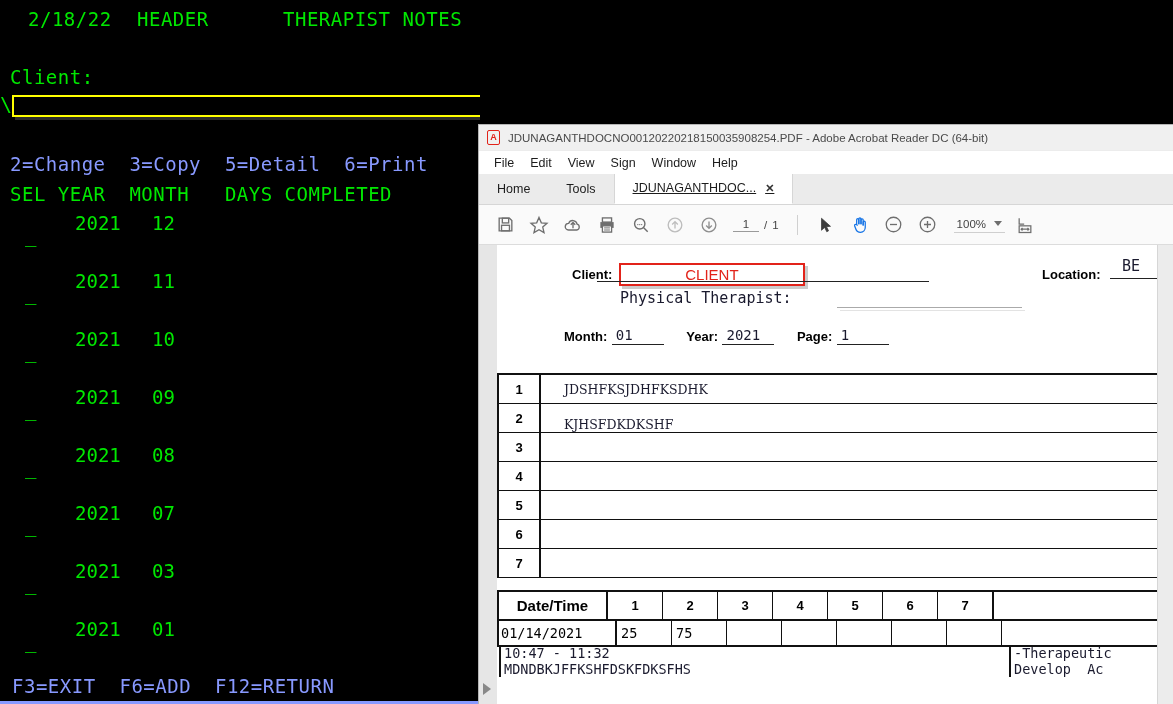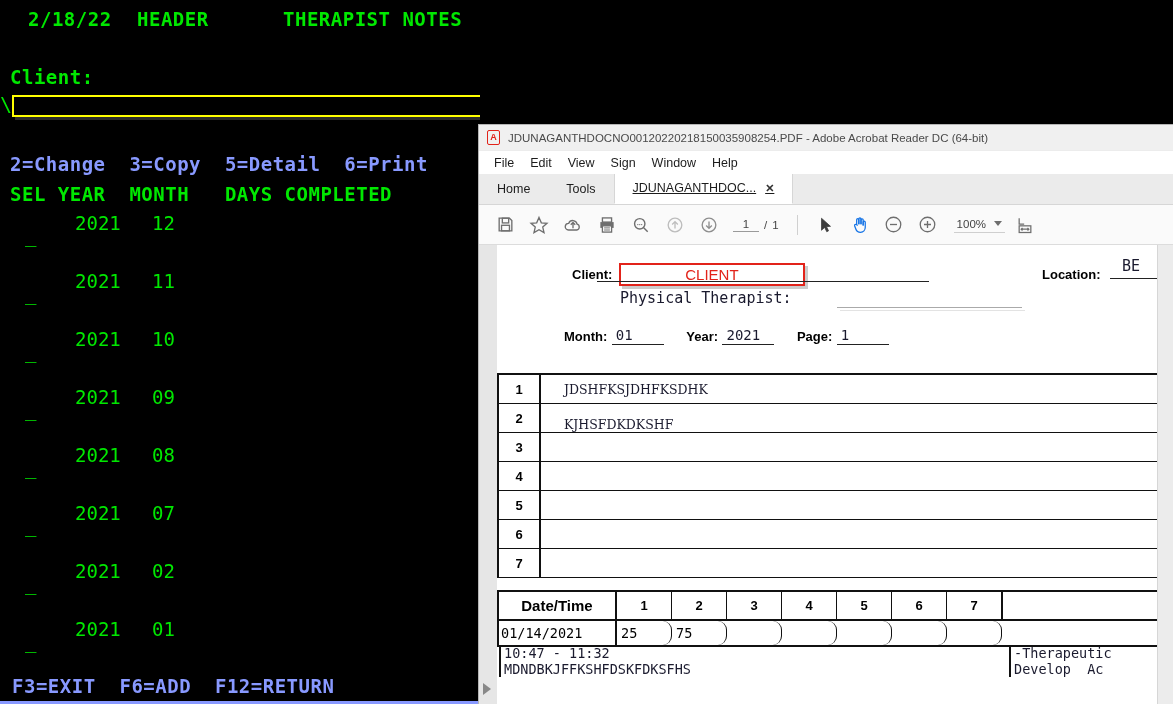--- a/index.html
+++ b/index.html
@@ -14,21 +14,21 @@
   
   #terminal {
     position: absolute;
     left: 0; top: 0;
     width: 480px; height: 704px;
     background: #000000;
     color: #00e800;
     font-family: "DejaVu Sans Mono", "Liberation Mono", monospace;
     overflow: hidden;
   }
-  .term-line { position: absolute; white-space: pre; font-size: 19px; letter-spacing: 0.5px; font-weight: bold; }
+  .term-line { position: absolute; white-space: pre; font-size: 19px; letter-spacing: 0.5px; }
   .grn { color: #00e800; }
   .blu { color: #8899ff; }
 
   #term-date   { left: 28px;  top: 8px; }
   #term-header { left: 137px; top: 8px; }
   #term-title  { left: 283px; top: 8px; }
 
   #term-clientlabel { left: 10px; top: 66px; }
 
   .client-box {
@@ -265,42 +265,42 @@
   #notes-table .ntxt.low { align-items:flex-end; padding-bottom:0px; }
 
   
   #dt-table {
     position:absolute; left:0px; top:345px; right:0px;
     border-top:2.5px solid #111;
     border-left:2.5px solid #111;
   }
   #dt-table .dt-hdr { display:flex; height:29px; border-bottom:2.5px solid #111; }
   #dt-table .dt-hdr .c0 {
-    width:118px; flex:none; border-right:2.5px solid #111;
+    width:109px; flex:none; border-right:2.5px solid #111;
     font-size:15px; font-weight:bold; display:flex;
     align-items:center; justify-content:center;
   }
   #dt-table .dt-hdr .cn {
     width:55px; flex:none; border-right:1.6px solid #111;
     font-size:13px; font-weight:bold; display:flex;
     align-items:center; justify-content:center;
   }
   #dt-table .dt-hdr .tail { flex:1; border-left:1px solid #111; }
   #dt-table .dt-body { display:flex; height:26px; border-bottom:2.2px solid #111; }
   #dt-table .dt-body .c0 {
     width:118px; flex:none; border-right:2.5px solid #111;
     font-size:13.5px; padding-left:2px;
     font-family:"DejaVu Sans Mono","Liberation Mono",monospace;
     display:flex; align-items:center;
   }
   #dt-table .dt-body .cn {
     width:55px; flex:none; border-right:1.6px solid #111;
     font-size:13.5px; padding-left:4px;
     font-family:"DejaVu Sans Mono","Liberation Mono",monospace;
-    display:flex; align-items:center;border-radius:9px;
+    display:flex; align-items:center;
   }
   #dt-table .dt-body .tail { flex:1; }
 
   .dt-note {
     position:absolute; left:2px; top:400px; right:0;
     font-family:"DejaVu Sans Mono","Liberation Mono",monospace;
     font-size:13.5px; color:#1a1a2e;
     line-height:16px; white-space:pre;
     border-left:2.5px solid #111;
     padding-left:3px;
@@ -345,21 +345,21 @@
       <div class="row-year grn" style="top: 386px;">2021</div>
       <div class="row-month grn" style="top: 386px;">09</div>
       <div class="row-sel grn" style="top: 456px;">_</div>
       <div class="row-year grn" style="top: 444px;">2021</div>
       <div class="row-month grn" style="top: 444px;">08</div>
       <div class="row-sel grn" style="top: 514px;">_</div>
       <div class="row-year grn" style="top: 502px;">2021</div>
       <div class="row-month grn" style="top: 502px;">07</div>
       <div class="row-sel grn" style="top: 572px;">_</div>
       <div class="row-year grn" style="top: 560px;">2021</div>
-      <div class="row-month grn" style="top: 560px;">02</div>
+      <div class="row-month grn" style="top: 560px;">03</div>
       <div class="row-sel grn" style="top: 630px;">_</div>
       <div class="row-year grn" style="top: 618px;">2021</div>
       <div class="row-month grn" style="top: 618px;">01</div>
     </div>
 
   <div class="term-line blu" id="term-fkeys">F3=EXIT  F6=ADD  F12=RETURN</div>
   <div id="term-bottom-strip"></div>
 </div>
 
 <div id="acrobat">

